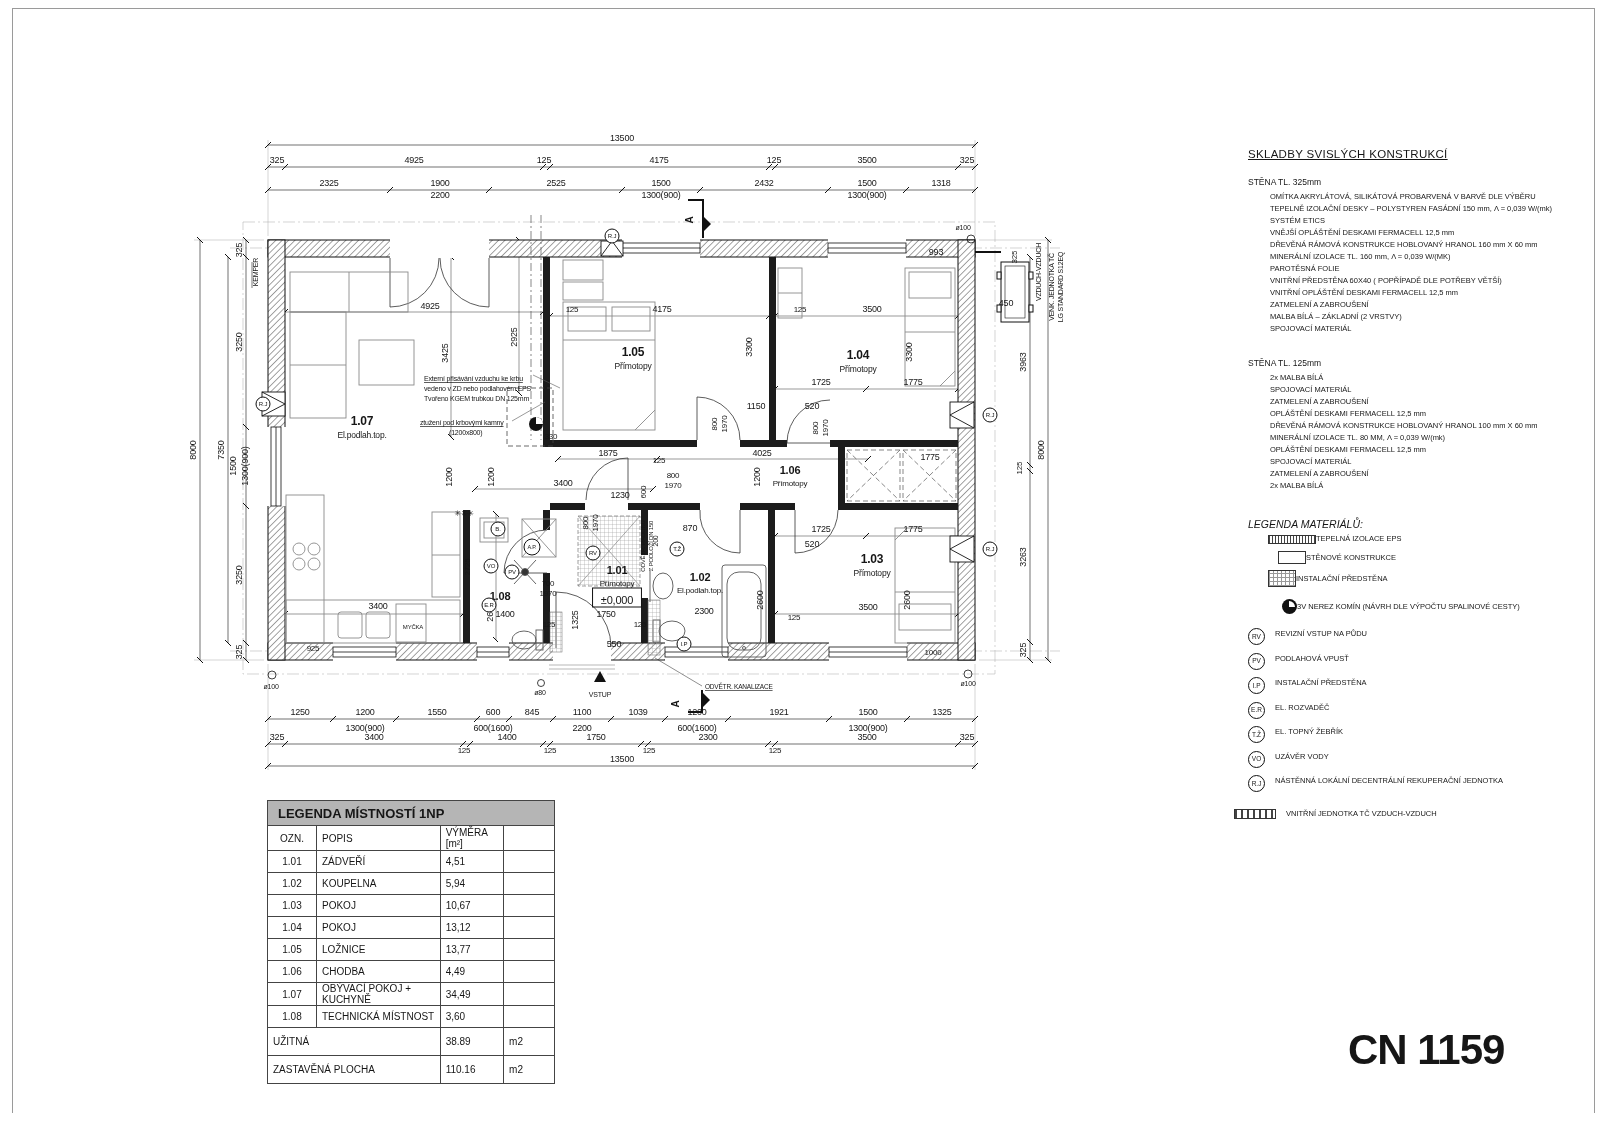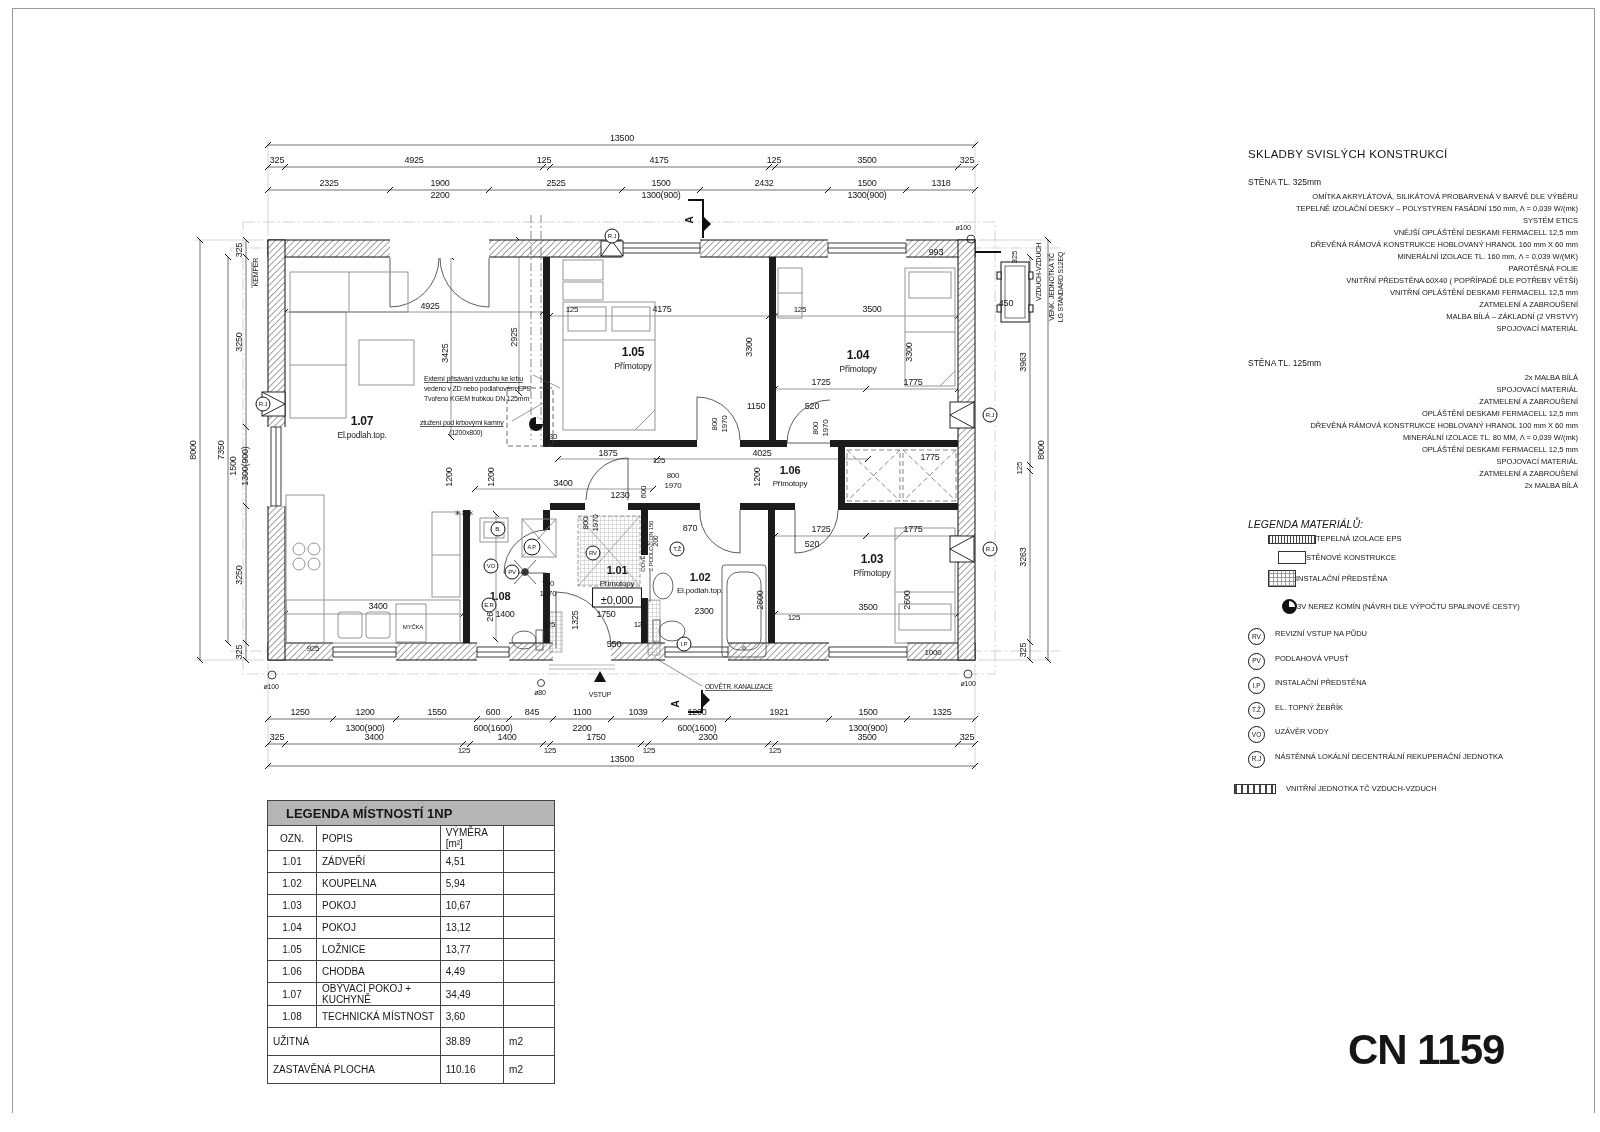--- a/index.html
+++ b/index.html
@@ -10,23 +10,23 @@
   .below-band{position:absolute;left:0;top:1128px;width:1600px;height:4px;background:#cfcfcf;}
   .below-v1{position:absolute;left:468px;top:1117px;height:12px;border-left:1px solid #bbb;}
   .below-v2{position:absolute;left:1039px;top:1117px;height:12px;border-left:1px solid #bbb;}
 
   svg text{font-family:"Liberation Sans",sans-serif;fill:#161616;letter-spacing:-0.2px;}
   .symc{fill:#fff;stroke:#111;stroke-width:1;}
   .boxlbl{fill:none;stroke:#111;stroke-width:1;}
 
   
   .rpanel{position:absolute;left:1248px;top:148px;width:330px;font-size:7.5px;line-height:12px;}
-  .rp-title{font-size:11.5px;letter-spacing:0.3px;margin-bottom:16px;}
+  .rp-title{font-size:11.5px;letter-spacing:0.3px;margin-bottom:16px;text-decoration:underline;}
   .rp-head{font-size:8.5px;margin-bottom:3px;}
-  .rp-lines{margin-left:22px;text-align:right;}
+  .rp-lines{margin-left:22px;}
   .rp-gap{height:22px;}
   .mat-row{display:flex;align-items:center;gap:0;margin-bottom:6px;margin-left:20px;}
   .sw-eps{width:46px;height:7px;border:1px solid #333;flex:none;
           background:repeating-linear-gradient(90deg,#444 0 1px,#fff 1px 3px);}
   .sw-wall{width:26px;height:11px;border:1px solid #333;flex:none;background:#fff;margin-left:10px;}
   .sw-grid{width:26px;height:15px;border:1px solid #333;flex:none;
            background:repeating-linear-gradient(0deg,#999 0 1px,transparent 1px 4px),
                       repeating-linear-gradient(90deg,#999 0 1px,transparent 1px 4px);}
   .sw-chimney{width:15px;height:15px;border-radius:50%;background:#111;flex:none;position:relative;margin:6px 0 6px 14px;}
   .sw-chimney::after{content:"";position:absolute;right:2px;top:2px;width:6px;height:6px;background:#fff;border-radius:0 100% 0 0;}
@@ -35,21 +35,21 @@
   .circ{width:15px;height:15px;border:1px solid #111;border-radius:50%;flex:none;
         display:inline-flex;align-items:center;justify-content:center;font-size:6.5px;}
   .sw-hp{width:40px;height:8px;border:1px solid #333;flex:none;
          background:repeating-linear-gradient(90deg,#444 0 2px,#fff 2px 6px);}
   .hp-row{display:flex;align-items:center;gap:10px;margin-top:8px;margin-left:-14px;}
 
   
   .ltable{position:absolute;left:267px;top:800px;width:288px;border-collapse:collapse;
           font-size:10px;background:#fff;}
   .ltable td,.ltable th{border:1px solid #444;padding:0 5px;height:21px;font-weight:normal;text-align:left;}
-  .ltable .ttl{background:#b5b5b5;font-weight:bold;font-size:13px;height:24px;padding-left:18px;margin-left:37px;}
+  .ltable .ttl{background:#b5b5b5;font-weight:bold;font-size:13px;height:24px;padding-left:10px;margin-left:37px;}
   .ltable .chead td{height:24px;}
   .ltable .c-ozn{width:44px;text-align:center;}
   .ltable .c-pop{width:136px;}
   .ltable .c-vym{width:57px;}
   .ltable .c-ext{width:51px;}
   .ltable .trow td{height:27px;}
 
   .cn{position:absolute;left:1348px;top:1026px;width:220px;text-align:left;
       font-size:42px;font-weight:bold;letter-spacing:-1px;}
 </style>
@@ -571,20 +571,24 @@
         <div class="sym-row">
           <span class="circ">PV</span>
           <span>PODLAHOVÁ VPUSŤ</span>
         </div>
 
         <div class="sym-row">
           <span class="circ">I.P</span>
           <span>INSTALAČNÍ PŘEDSTĚNA</span>
         </div>
 
+        <div class="sym-row">
+          <span class="circ">E.R</span>
+          <span>EL. ROZVADĚČ</span>
+        </div>
 
         <div class="sym-row">
           <span class="circ">T.Ž</span>
           <span>EL. TOPNÝ ŽEBŘÍK</span>
         </div>
 
         <div class="sym-row">
           <span class="circ">VO</span>
           <span>UZÁVĚR VODY</span>
         </div>

